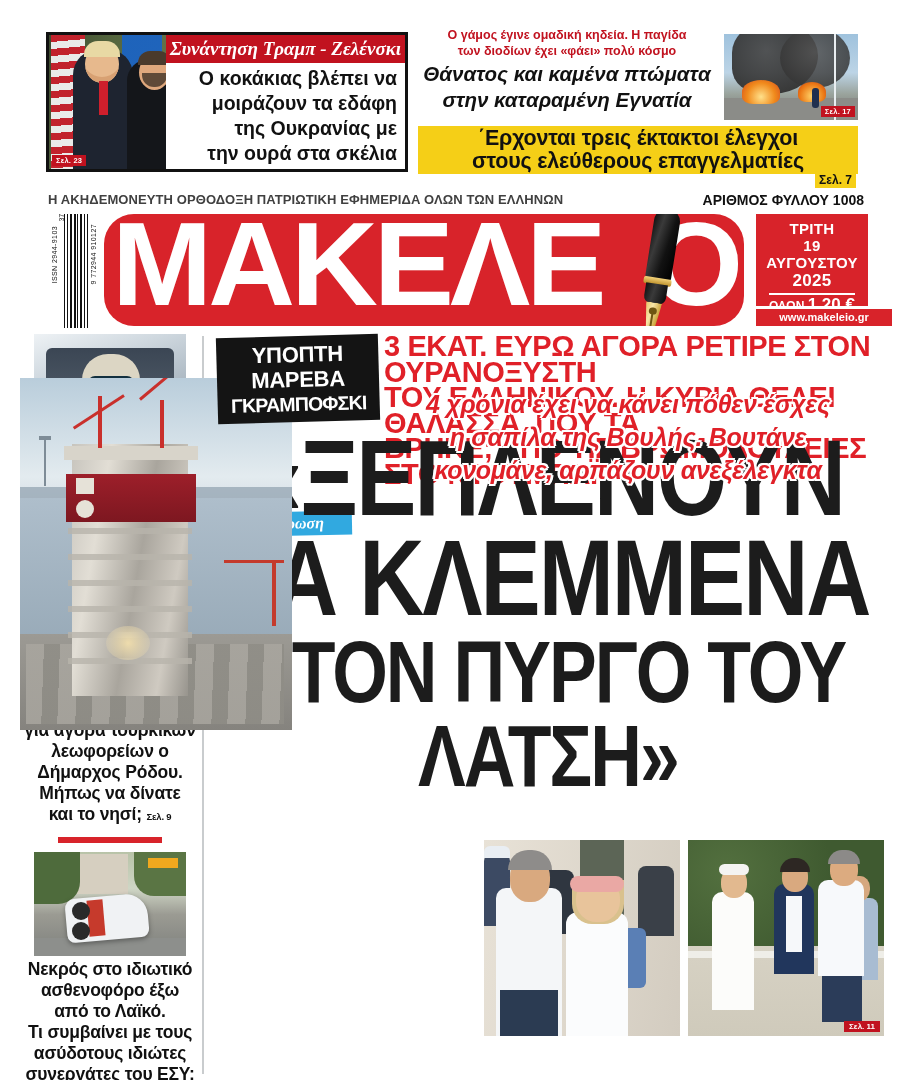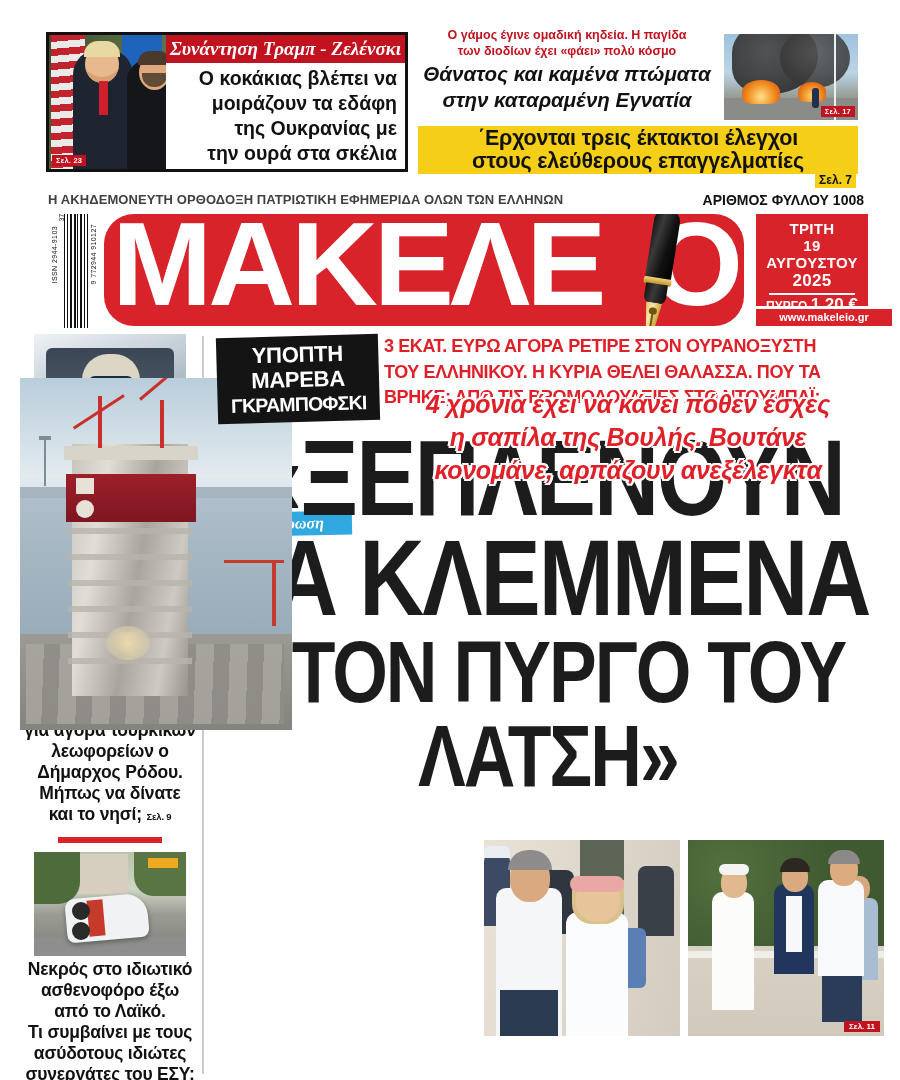--- a/index.html
+++ b/index.html
@@ -272,21 +272,21 @@
     z-index:4;
   }
   .black-tag span{
     color:#fff;font-weight:bold;font-size:22px;line-height:25px;letter-spacing:-.3px;
     text-align:center;display:block;
   }
   .black-tag span.wide{font-size:19.5px;letter-spacing:-.8px;}
 
   .red-kicker{
     position:absolute;left:172px;top:2px;width:500px;
-    color:#e02028;font-weight:bold;font-size:18px;line-height:25.5px;
+    color:#e02028;font-weight:bold;font-size:29px;line-height:25.5px;
     letter-spacing:-.4px;
   }
 
   .mega{
     position:absolute;left:0;top:96px;width:672px;
     color:#1c1c1c;font-weight:bold;text-align:center;
     letter-spacing:-2px;
   }
   .mega .l1{font-size:92px;line-height:86px;display:block;transform:scaleY(1.16) scaleX(.98);transform-origin:center top;}
   .mega .l2{font-size:92px;line-height:86px;display:block;transform:scaleY(1.16) scaleX(.98);transform-origin:center top;margin-top:14px;}
@@ -475,21 +475,21 @@
         <div class="pen-nib-hole"></div>
         <div class="pen-nib-slit"></div>
       </div>
     </div>
 
     <div class="date-box">
       <div class="date-day">ΤΡΙΤΗ</div>
       <div class="date-full">19 ΑΥΓΟΥΣΤΟΥ</div>
       <div class="date-year">2025</div>
       <div class="date-rule"></div>
-      <div class="date-price"><span>ΠΥΡΓΟ</span> <b>1,20 €</b></div>
+      <div class="date-price"><span>ΟΛΩΝ</span> <b>1,20 €</b></div>
     </div>
     <div class="site-box">www.makeleio.gr</div>
 
     <div class="tagline">για την Εθνική Απελευθέρωση</div>
   </div>
 
   <div class="left-col-rule"></div>
   <div class="left-col">
 
     <div class="lc-item">

